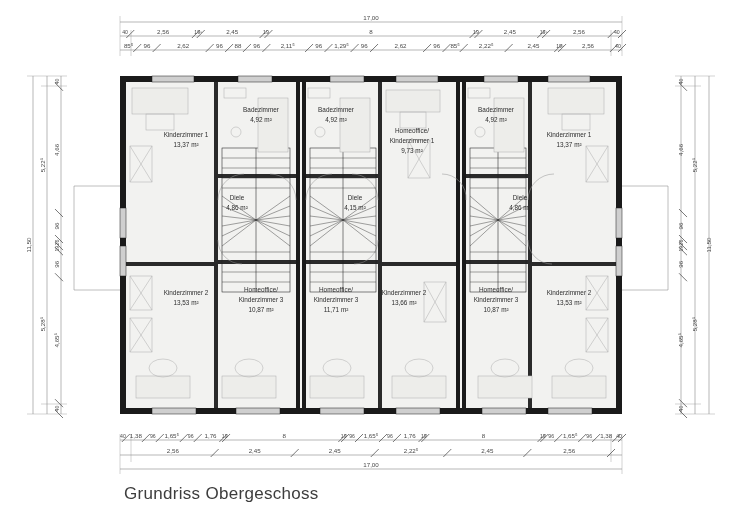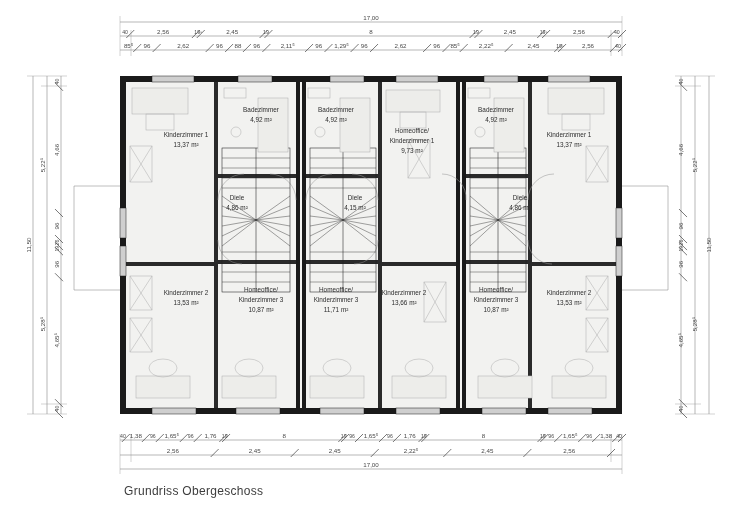--- a/index.html
+++ b/index.html
@@ -3,21 +3,21 @@
 <meta charset="utf-8">
 <style>
   html,body{margin:0;padding:0;background:#fff;}
   body{width:742px;height:520px;overflow:hidden;
        font-family:"Liberation Sans","DejaVu Sans",sans-serif;color:#3a3a3a;}
   #sheet{position:relative;width:742px;height:520px;}
   svg{position:absolute;left:0;top:0;}
   .dimtxt{font-size:6.2px;fill:#4a4a4a;font-family:"Liberation Sans",sans-serif;}
   .dimtxt.sm{font-size:5.2px;}
   .roomtxt{font-size:6.4px;fill:#2e2e2e;font-family:"Liberation Sans",sans-serif;}
-  .title{position:absolute;left:124px;top:484px;font-size:12px;color:#3d3d3d;
+  .title{position:absolute;left:124px;top:484px;font-size:17px;color:#3d3d3d;
          letter-spacing:.3px;}
   .dimline{stroke:#6e6e6e;stroke-width:.5;}
   .extline{stroke:#8d8d8d;stroke-width:.4;}
   .tick{stroke:#4a4a4a;stroke-width:.75;}
   .wall{fill:#1a1a1a;}
   .wallthin{fill:#2a2a2a;}
   .roomfill{fill:#f2f2f0;}
   .furn{fill:none;stroke:#b2b2b2;stroke-width:.55;}
   .furnf{fill:#ededea;stroke:#b2b2b2;stroke-width:.55;}
   .stair{stroke:#1f1f1f;stroke-width:.55;fill:none;}

